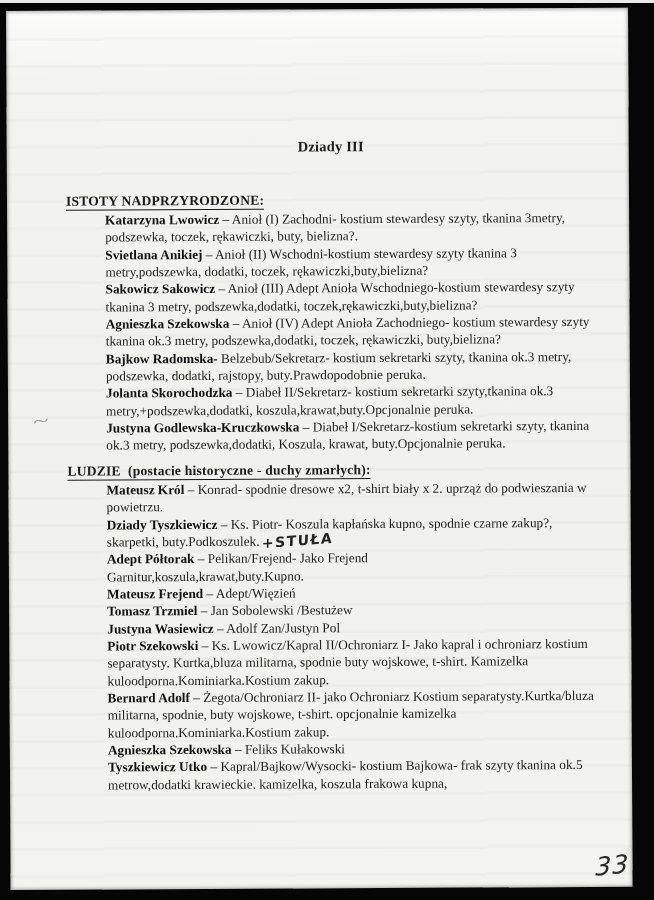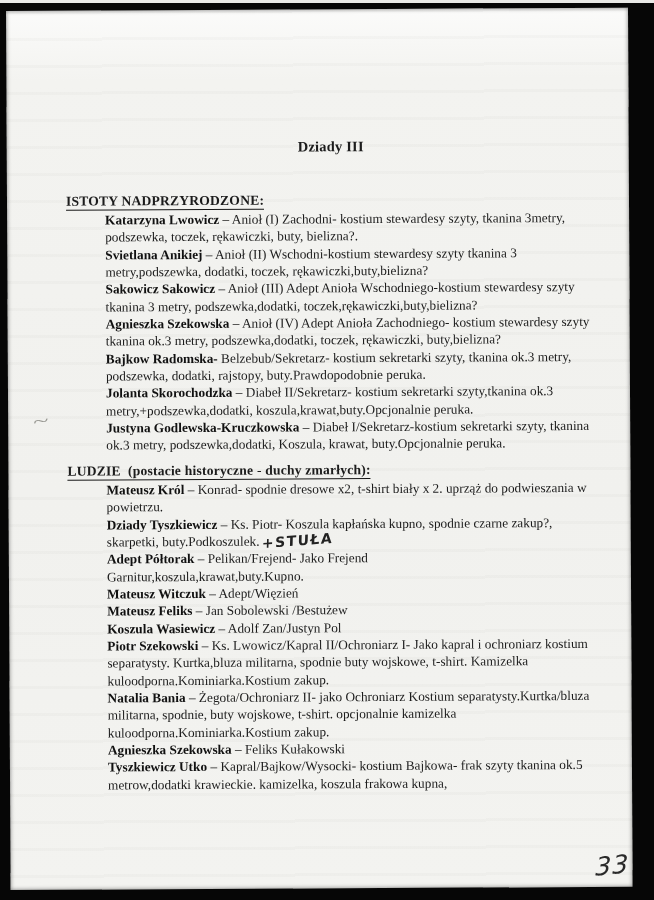--- a/index.html
+++ b/index.html
@@ -98,24 +98,24 @@
           <p class="entry"><b class="nm">Agnieszka Szekowska</b><span> – Anioł (IV) Adept Anioła Zachodniego- kostium stewardesy szyty tkanina ok.3 metry, podszewka,dodatki, toczek, rękawiczki, buty,bielizna?</span></p>
           <p class="entry"><b class="nm">Bajkow Radomska-</b><span> Belzebub/Sekretarz- kostium sekretarki szyty, tkanina ok.3 metry, podszewka, dodatki, rajstopy, buty.Prawdopodobnie peruka.</span></p>
           <p class="entry"><b class="nm">Jolanta Skorochodzka</b><span> – Diabeł II/Sekretarz- kostium sekretarki szyty,tkanina ok.3 metry,+podszewka,dodatki, koszula,krawat,buty.Opcjonalnie peruka.</span></p>
           <p class="entry"><b class="nm">Justyna Godlewska-Kruczkowska</b><span> – Diabeł I/Sekretarz-kostium sekretarki szyty, tkanina ok.3 metry, podszewka,dodatki, Koszula, krawat, buty.Opcjonalnie peruka.</span></p>
         </div>
         <div class="section">
           <div class="section-heading"><span class="hu">LUDZIE  (postacie historyczne - duchy zmarłych):</span></div>
           <p class="entry"><b class="nm">Mateusz Król</b><span> – Konrad- spodnie dresowe x2, t-shirt biały x 2. uprząż do podwieszania w powietrzu.</span></p>
           <p class="entry"><b class="nm">Dziady Tyszkiewicz</b><span> – Ks. Piotr- Koszula kapłańska kupno, spodnie czarne zakup?, skarpetki, buty.Podkoszulek.</span><span class="hand">+STUŁA</span></p>
           <p class="entry"><b class="nm">Adept Półtorak</b><span> – Pelikan/Frejend- Jako Frejend</span><br><span>Garnitur,koszula,krawat,buty.Kupno.</span></p>
-          <p class="entry"><b class="nm">Mateusz Witczuk</b><span> – Adept/Więzień</span></p>
-          <p class="entry"><b class="nm">Mateusz Feliks</b><span> – Jan Sobolewski /Bestużew</span></p>
-          <p class="entry"><b class="nm">Koszula Wasiewicz</b><span> – Adolf Zan/Justyn Pol</span></p>
+          <p class="entry"><b class="nm">Mateusz Frejend</b><span> – Adept/Więzień</span></p>
+          <p class="entry"><b class="nm">Tomasz Trzmiel</b><span> – Jan Sobolewski /Bestużew</span></p>
+          <p class="entry"><b class="nm">Justyna Wasiewicz</b><span> – Adolf Zan/Justyn Pol</span></p>
           <p class="entry"><b class="nm">Piotr Szekowski</b><span> – Ks. Lwowicz/Kapral  II/Ochroniarz I- Jako kapral i ochroniarz kostium separatysty. Kurtka,bluza militarna, spodnie buty wojskowe, t-shirt. Kamizelka kuloodporna.Kominiarka.Kostium zakup.</span></p>
-          <p class="entry"><b class="nm">Natalia Bania</b><span> – Żegota/Ochroniarz II- jako Ochroniarz Kostium separatysty.Kurtka/bluza militarna, spodnie, buty wojskowe, t-shirt. opcjonalnie kamizelka kuloodporna.Kominiarka.Kostium zakup.</span></p>
+          <p class="entry"><b class="nm">Bernard Adolf</b><span> – Żegota/Ochroniarz II- jako Ochroniarz Kostium separatysty.Kurtka/bluza militarna, spodnie, buty wojskowe, t-shirt. opcjonalnie kamizelka kuloodporna.Kominiarka.Kostium zakup.</span></p>
           <p class="entry"><b class="nm">Agnieszka Szekowska</b><span> – Feliks Kułakowski</span></p>
           <p class="entry"><b class="nm">Tyszkiewicz Utko</b><span> – Kapral/Bajkow/Wysocki- kostium Bajkowa- frak szyty tkanina ok.5 metrow,dodatki krawieckie. kamizelka, koszula frakowa kupna,</span></p>
         </div>
       </div>
   </div>
   <div class="pagenum">33</div>
 </div>
 
 </body></html>

